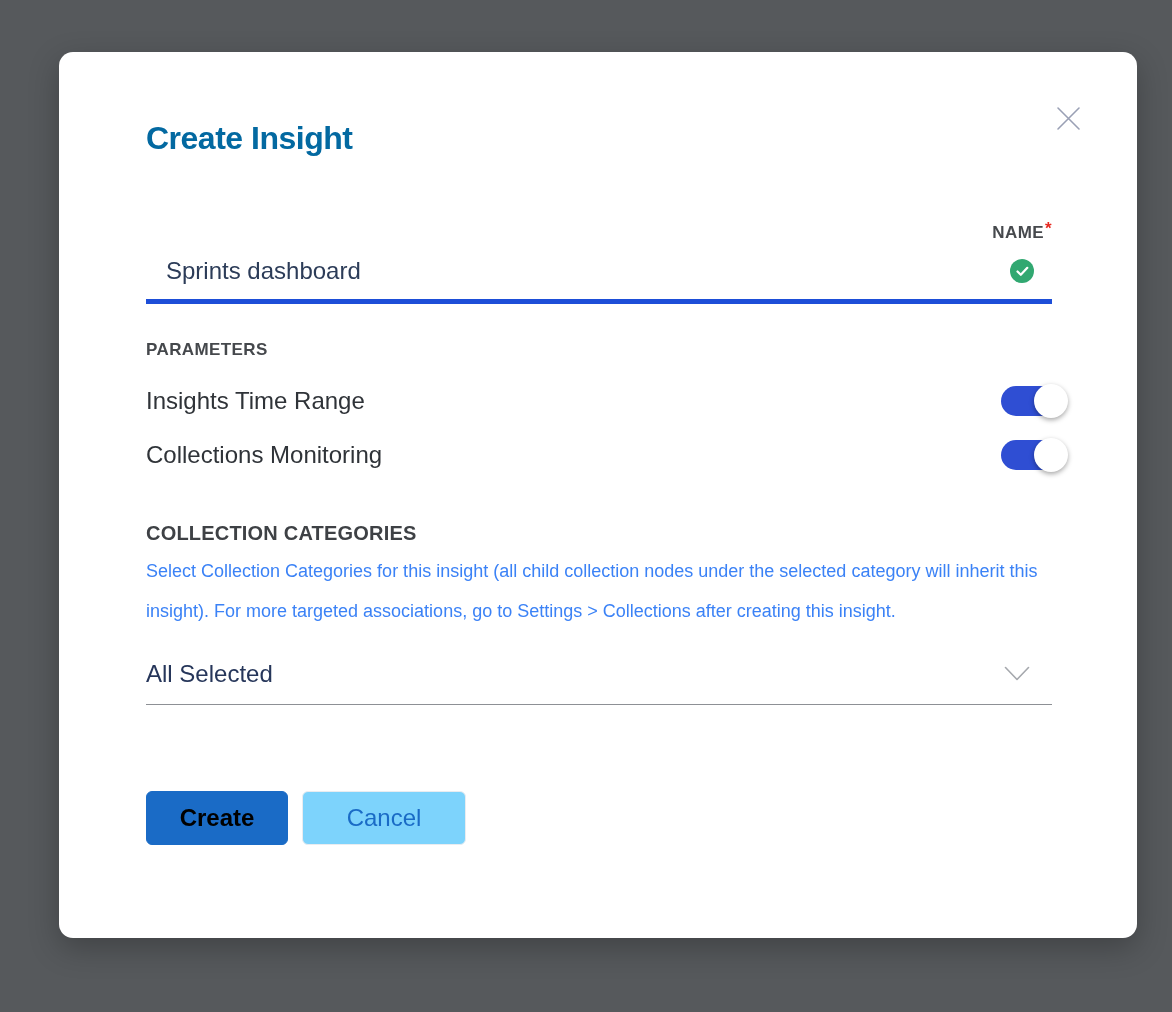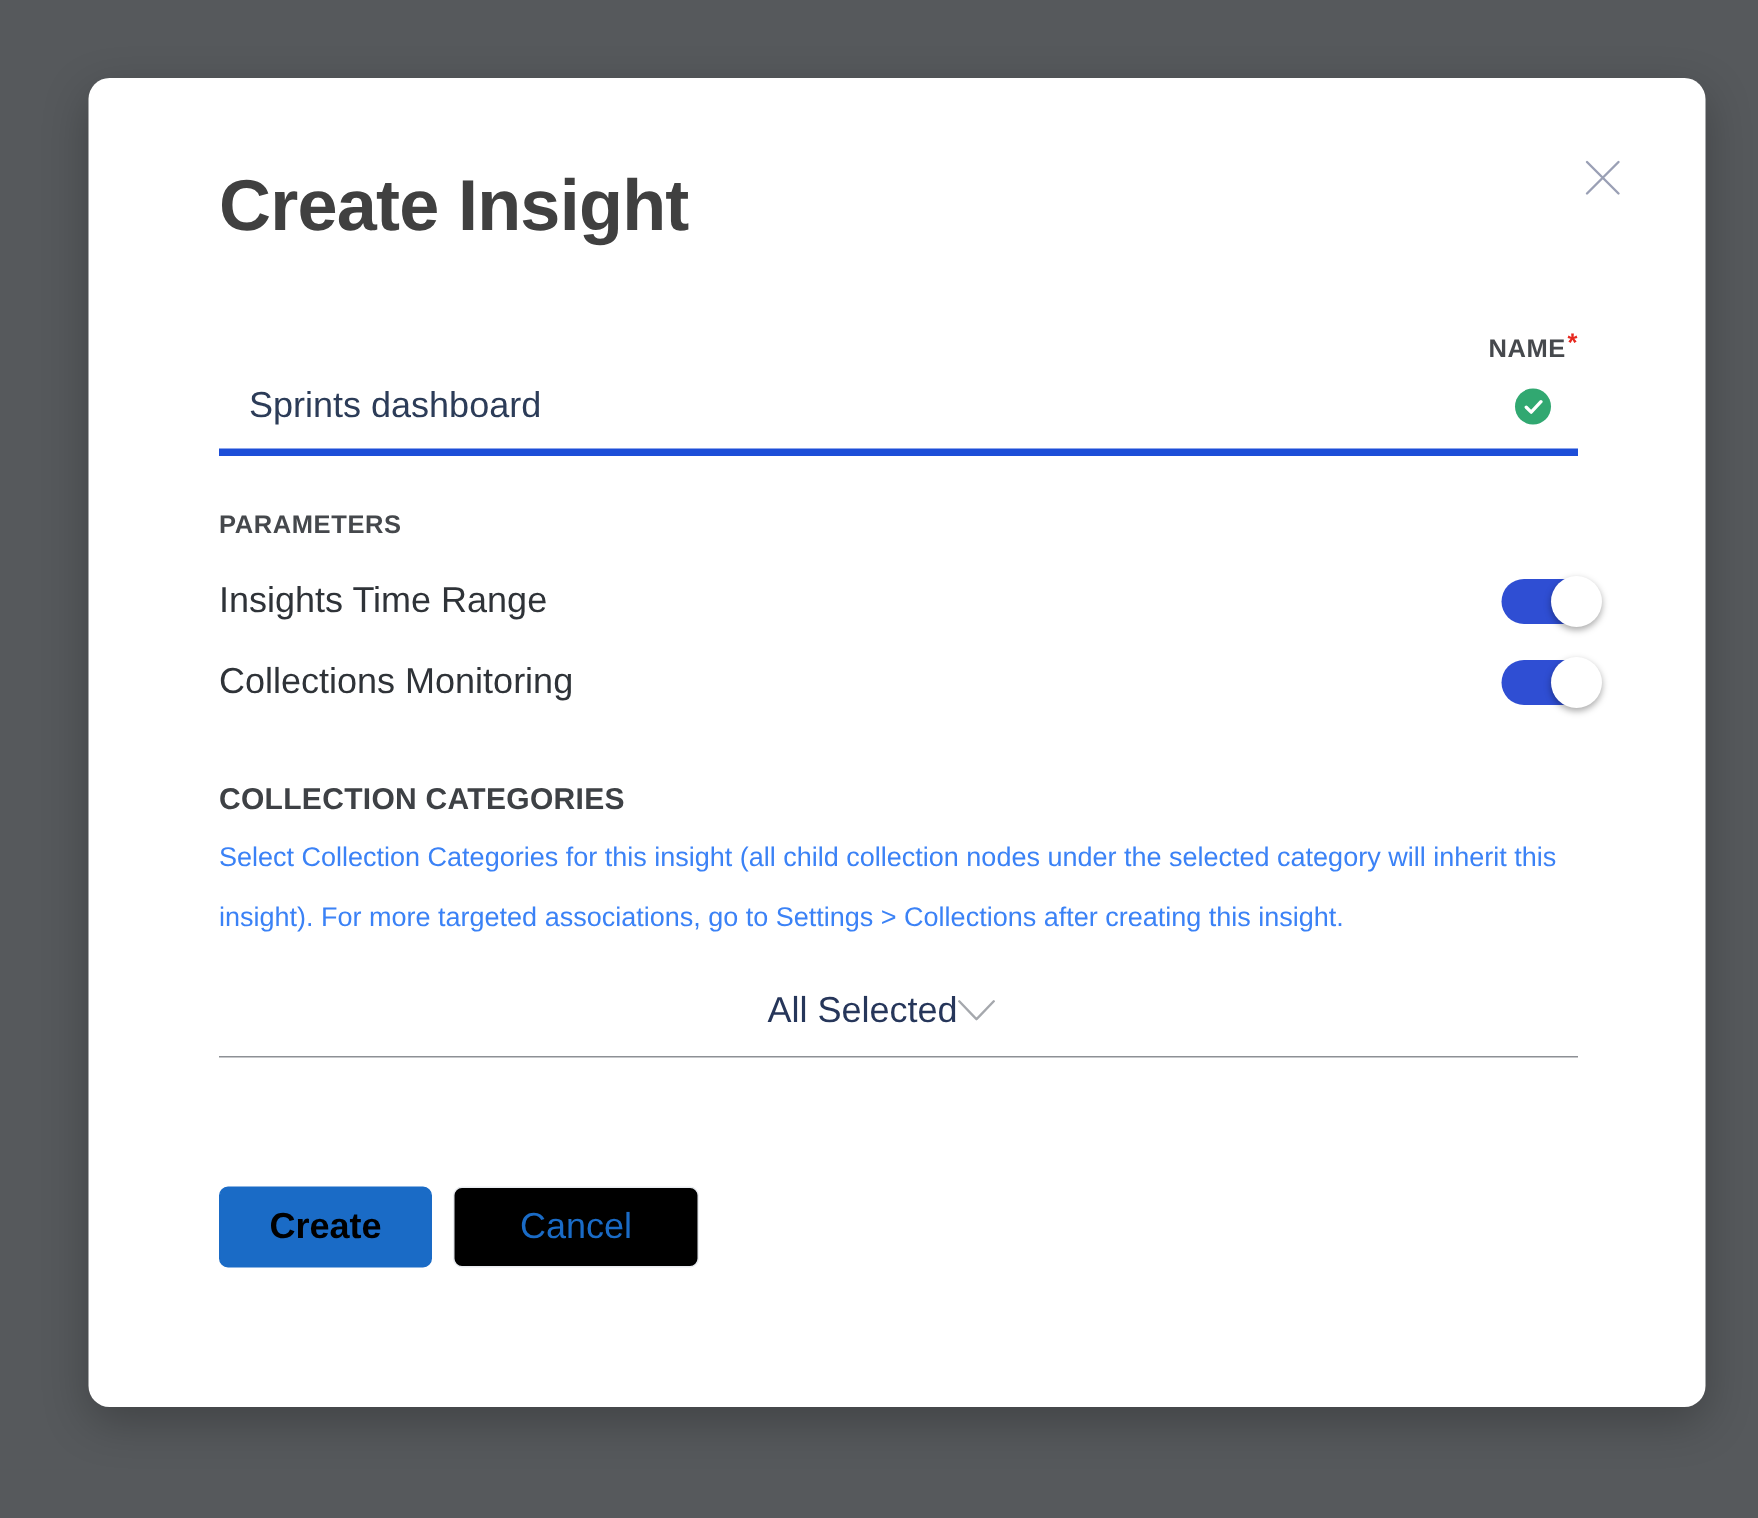--- a/index.html
+++ b/index.html
@@ -32,24 +32,24 @@
     width: 28px;
     height: 28px;
     background: none;
     border: none;
     cursor: pointer;
     display: flex;
     align-items: center;
     justify-content: center;
   }
   h1.dialog-title {
-    font-size: 48px;
+    font-size: 32px;
     line-height: 44px;
     font-weight: 700;
-    color: #404040;
+    color: #0369a1;
     letter-spacing: -0.5px;
   }
   .field-label {
     margin-top: 59px;
     font-size: 17px;
     line-height: 20px;
     font-weight: 700;
     letter-spacing: 0.4px;
     color: #46494d;
     text-align: right;
@@ -146,21 +146,21 @@
     font-size: 18px;
     line-height: 40px;
     color: #3b82f6;
   }
   .dropdown-row {
     margin-top: 12px;
     height: 62px;
     border-bottom: 1px solid #8d9095;
     display: flex;
     align-items: center;
-    justify-content: center;
+    justify-content: space-between;
     cursor: pointer;
   }
   .dropdown-value {
     font-size: 24px;
     color: #26365a;
   }
   .dropdown-chevron {
     margin-right: 22px;
     display: flex;
     align-items: center;
@@ -182,21 +182,21 @@
   }
   .btn-primary {
     width: 142px;
     background: #1a6bc6;
     border: 1px solid #1a6bc6;
     color: #000000;
     font-weight: 700;
   }
   .btn-secondary {
     width: 164px;
-    background: #000000;
+    background: #7dd3fc;
     border: 1px solid #e9ecf0;
     color: #1a6bc6;
     font-weight: 400;
   }
 </style>
 </head>
 <body>
 
 <div class="modal">
 

